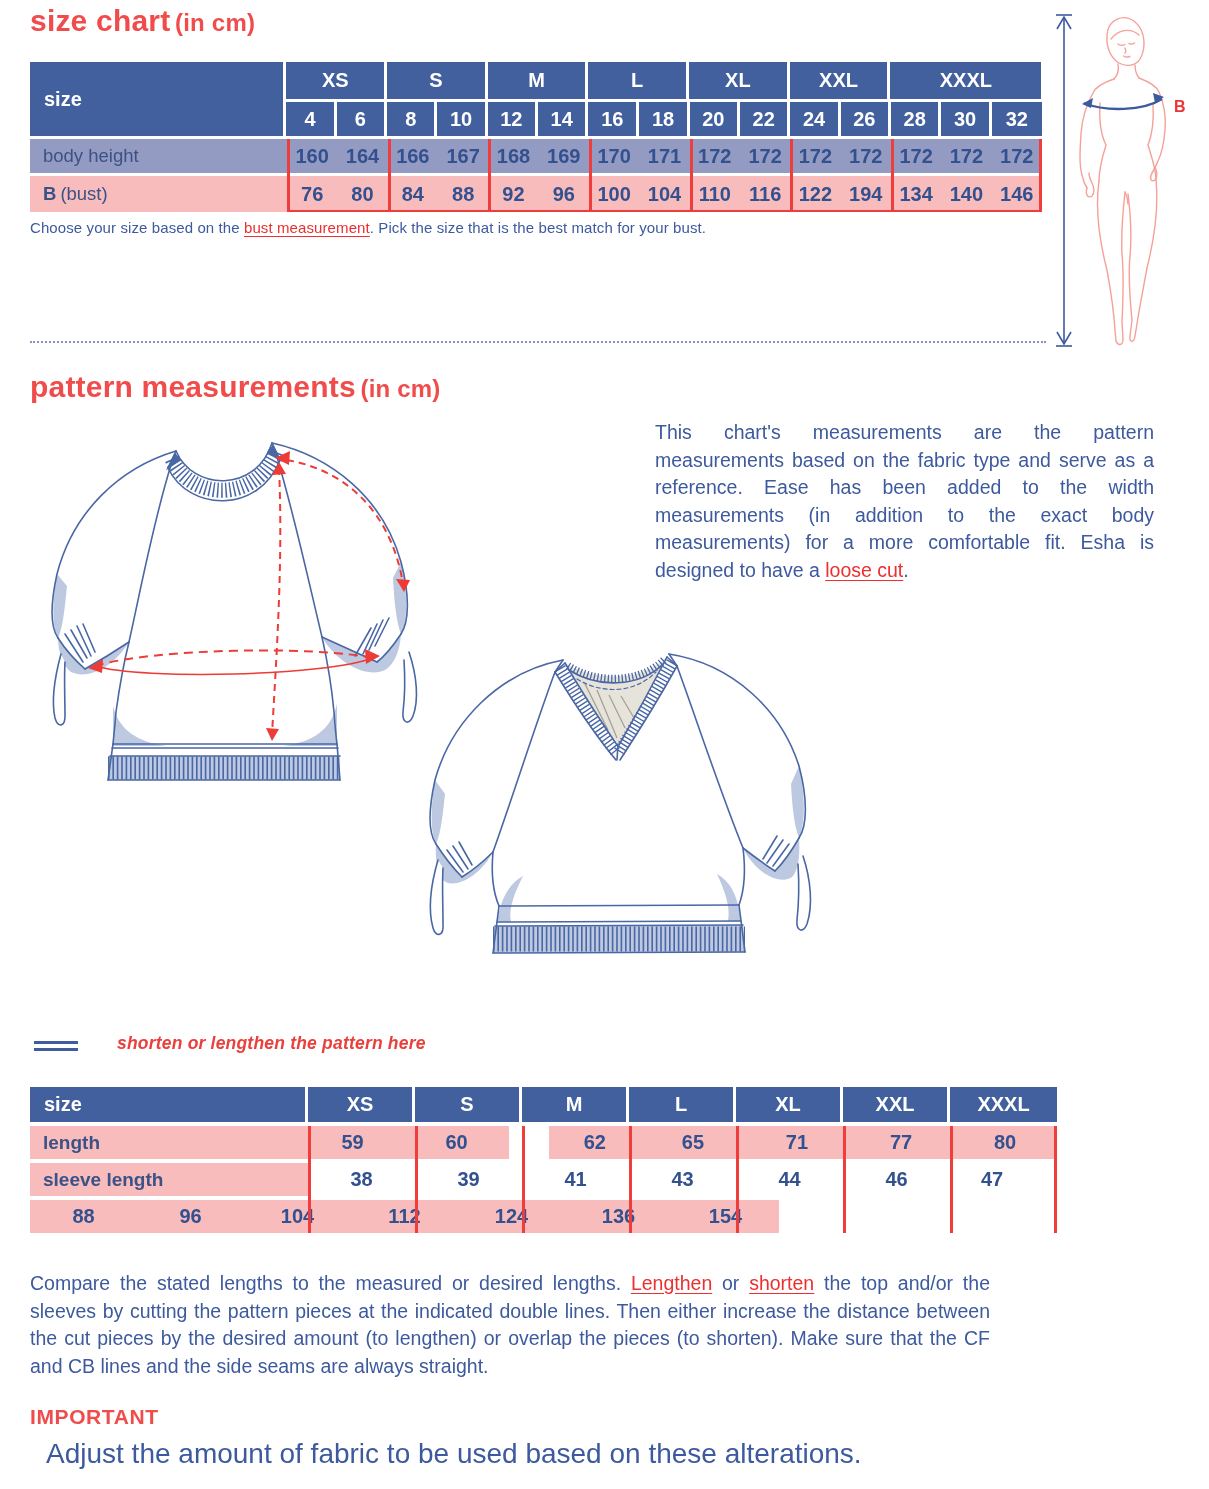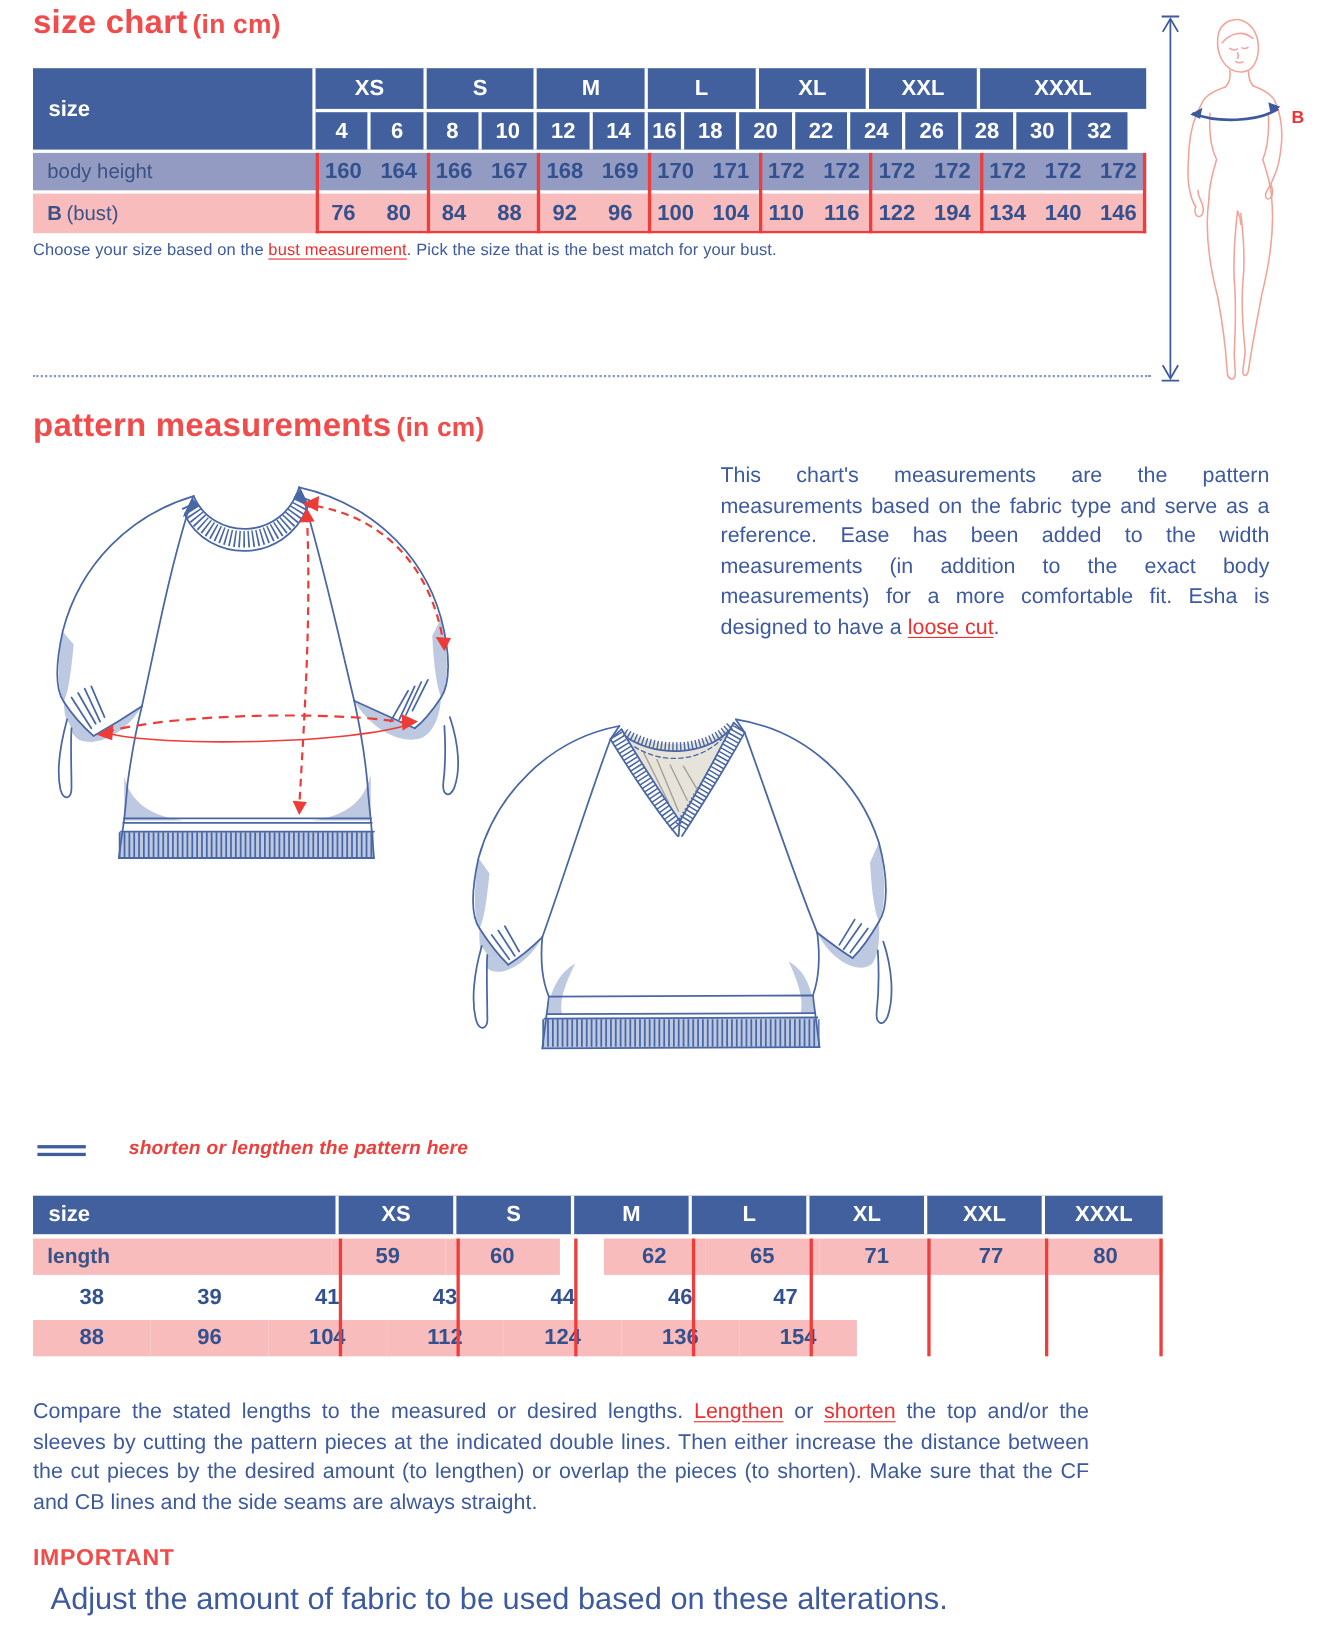--- a/index.html
+++ b/index.html
@@ -85,21 +85,21 @@
             <div class="hc wb" style="width: 100.667px;">XXL</div>
             <div class="hc" style="width: 151px;">XXXL</div>
           </div>
           <div class="srow">
             <div class="hc wb" style="width: 50.3333px;">4</div>
             <div class="hc wb" style="width: 50.3333px;">6</div>
             <div class="hc wb" style="width: 50.3333px;">8</div>
             <div class="hc wb" style="width: 50.3333px;">10</div>
             <div class="hc wb" style="width: 50.3333px;">12</div>
             <div class="hc wb" style="width: 50.3333px;">14</div>
-            <div class="hc wb" style="width: 33px;">16</div>
+            <div class="hc wb" style="width: 51px;">16</div>
             <div class="hc wb" style="width: 50.3333px;">18</div>
             <div class="hc wb" style="width: 50.3333px;">20</div>
             <div class="hc wb" style="width: 50.3333px;">22</div>
             <div class="hc wb" style="width: 50.3333px;">24</div>
             <div class="hc wb" style="width: 50.3333px;">26</div>
             <div class="hc wb" style="width: 50.3333px;">28</div>
             <div class="hc wb" style="width: 50.3333px;">30</div>
             <div class="hc" style="width: 50.3333px;">32</div>
           </div>
         </div>
@@ -347,20 +347,21 @@
           <div class="t2-label">length</div>
           <div class="val pnk" style="width: 107px;">59</div>
           <div class="val pnk" style="width: 107px;">60</div>
           <div class="val pnk" style="width: 95px; margin-left: 40px;">62</div>
           <div class="val pnk" style="width: 107px;">65</div>
           <div class="val pnk" style="width: 107px;">71</div>
           <div class="val pnk" style="width: 107px;">77</div>
           <div class="val pnk" style="width: 107px;">80</div>
         </div>
         <div class="t2-row">
+          <div class="t2-label">sleeve length</div>
           <div class="val wht" style="width: 107px;">38</div>
           <div class="val wht" style="width: 107px;">39</div>
           <div class="val wht" style="width: 107px;">41</div>
           <div class="val wht" style="width: 107px;">43</div>
           <div class="val wht" style="width: 107px;">44</div>
           <div class="val wht" style="width: 107px;">46</div>
           <div class="val wht" style="width: 84px;">47</div>
         </div>
         <div class="t2-row">
           <div class="val pnk" style="width: 107px;">88</div>

